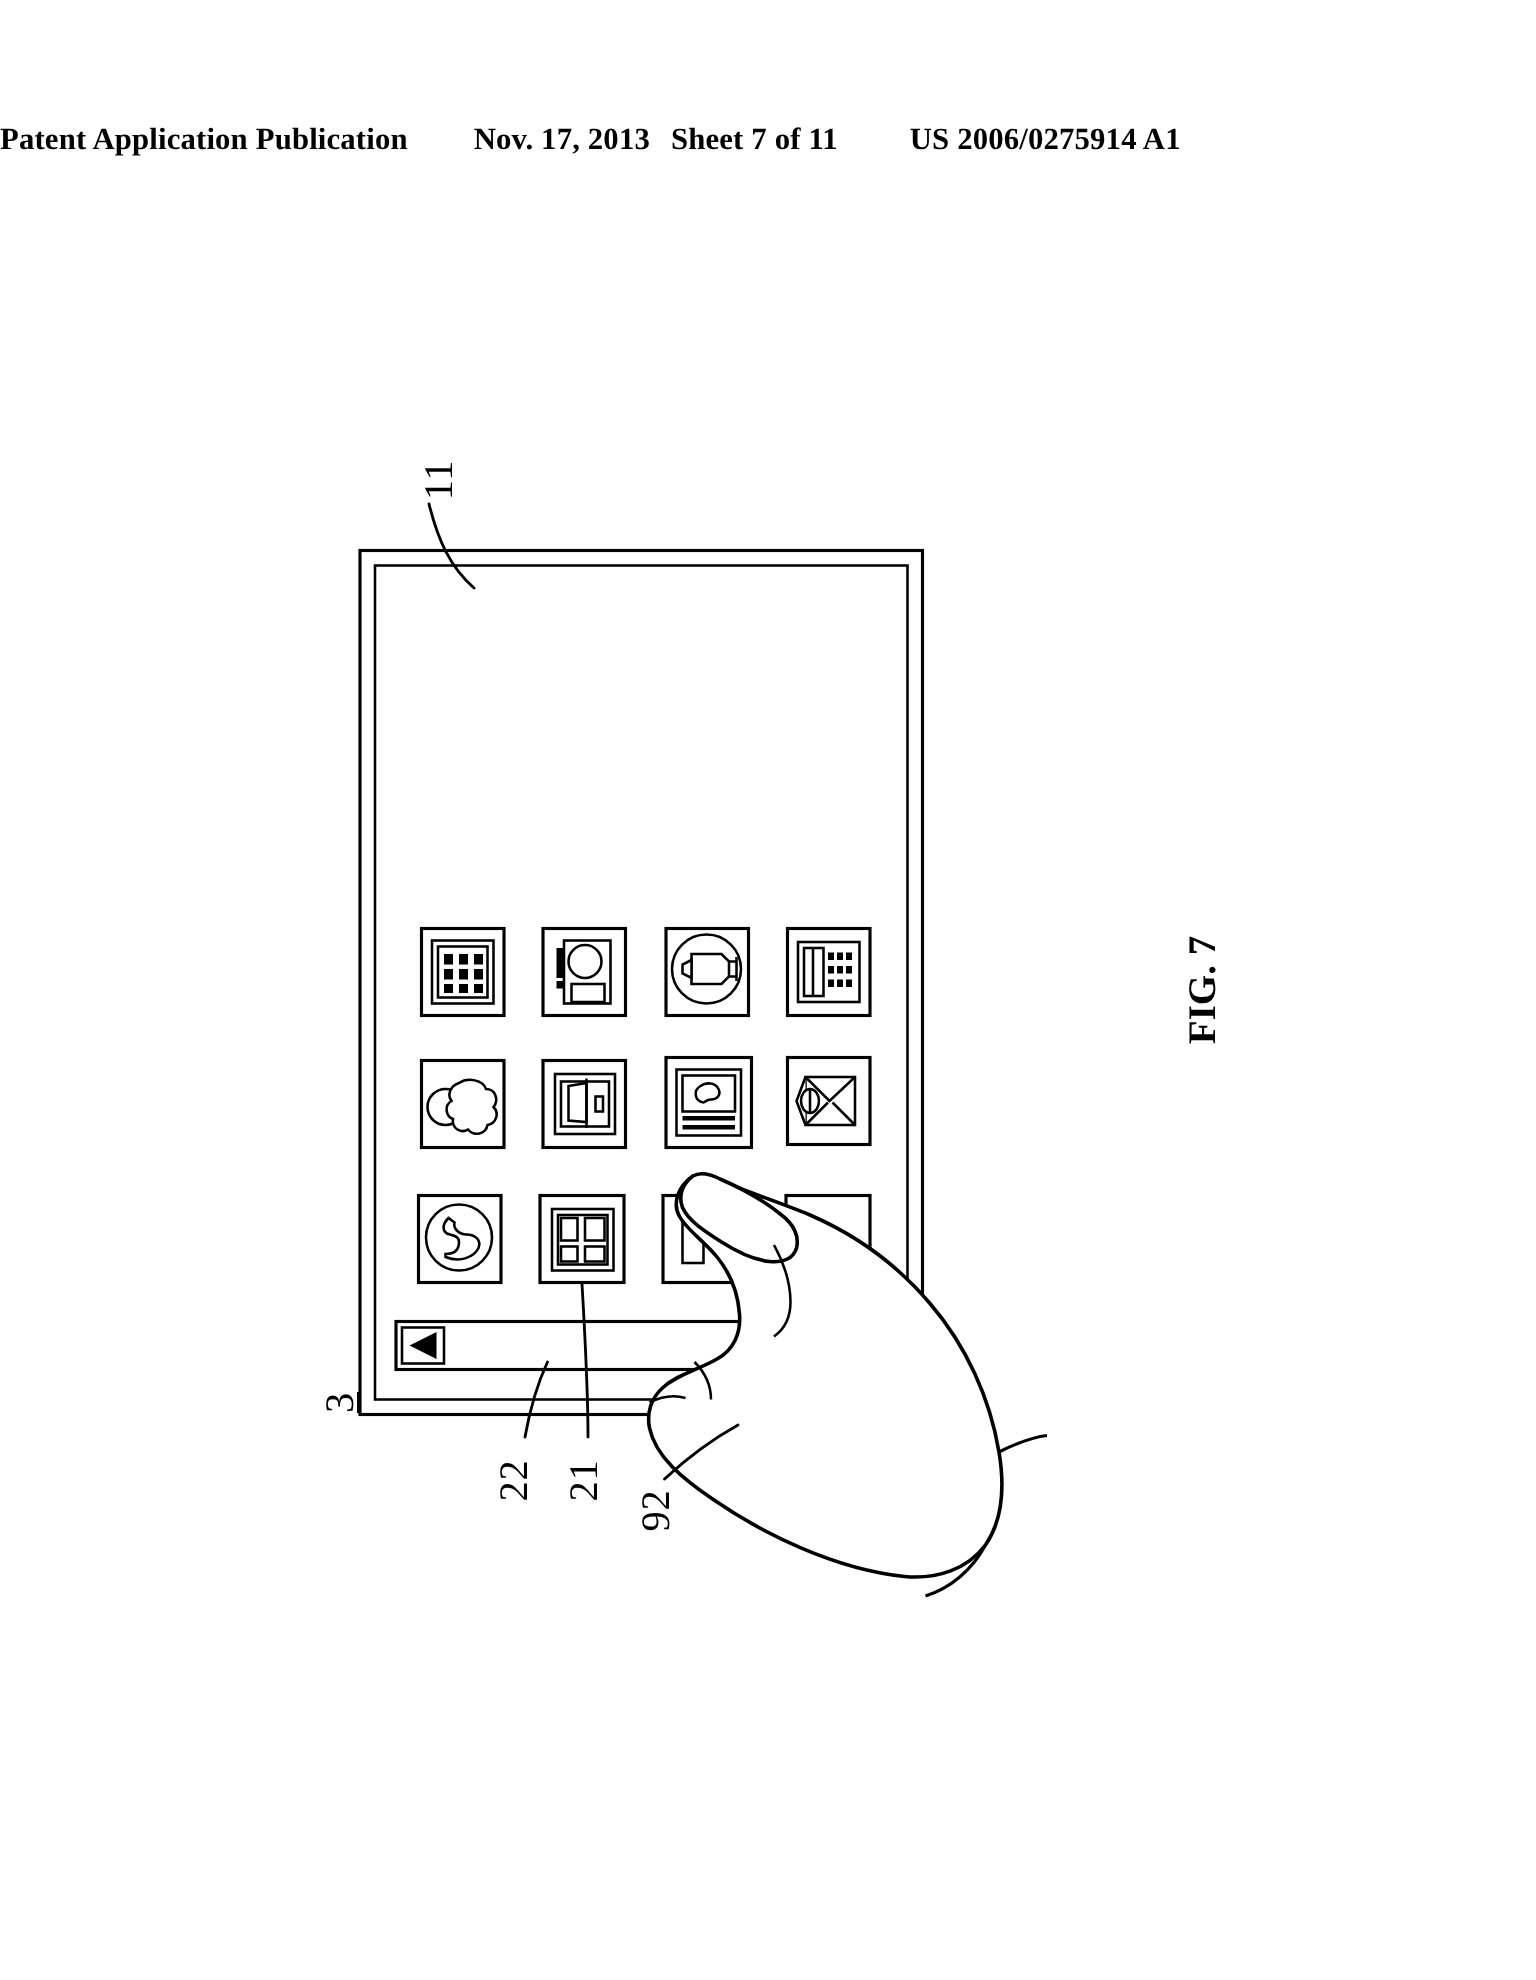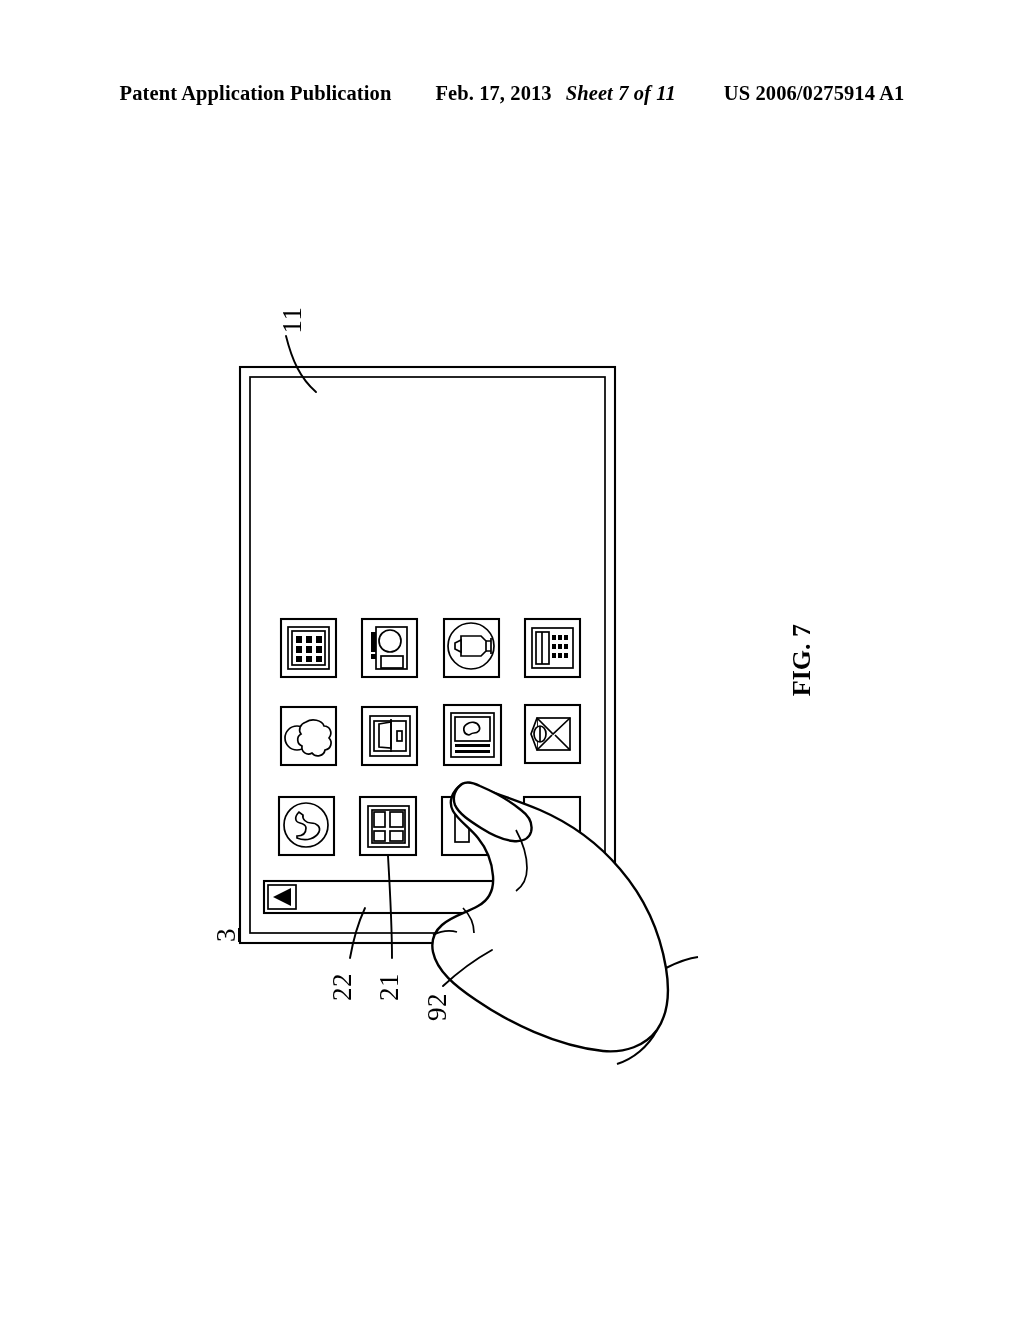--- a/index.html
+++ b/index.html
@@ -18,30 +18,29 @@
 
   
   #pub-header {
     position: absolute;
     top: 82px;
     left: 0;
     width: 1024px;
     height: 32px;
     display: flex;
     align-items: baseline;
-    justify-content: center;
     font-family: "Liberation Serif", serif;
     font-weight: bold;
     font-size: 20.5px;
     letter-spacing: 0.1px;
     white-space: nowrap;
   }
   #pub-header .h-left   { margin-right: 44px; }
   #pub-header .h-date   { margin-right: 14px; }
-  #pub-header .h-sheet  { margin-right: 48px; font-style: italic; }
+  #pub-header .h-sheet  { margin-right: 48px; }
   #pub-header .h-number { }
 
   
   #fig-label {
     position: absolute;
     left: 742px;
     top: 600px;
     width: 120px;
     height: 120px;
     font-family: "Liberation Serif", serif;
@@ -86,21 +85,21 @@
     align-items: center;
     justify-content: center;
   }
   .ref.under { text-decoration: underline; text-underline-offset: 3px; }
 </style>
 </head>
 <body>
 
 <div id="pub-header">
   <span class="h-left">Patent Application Publication</span>
-  <span class="h-date">Feb. 17, 2013</span>
+  <span class="h-date">Nov. 17, 2013</span>
   <span class="h-sheet">Sheet 7 of 11</span>
   <span class="h-number">US 2006/0275914 A1</span>
 </div>
 
 <div id="fig-label">FIG. 7</div>
 
 <div class="ref" style="left:272px; top:300px; width:40px; height:40px;">11</div>
 
 <div class="ref under" style="left:206px; top:915px; width:40px; height:40px;">3</div>
 

